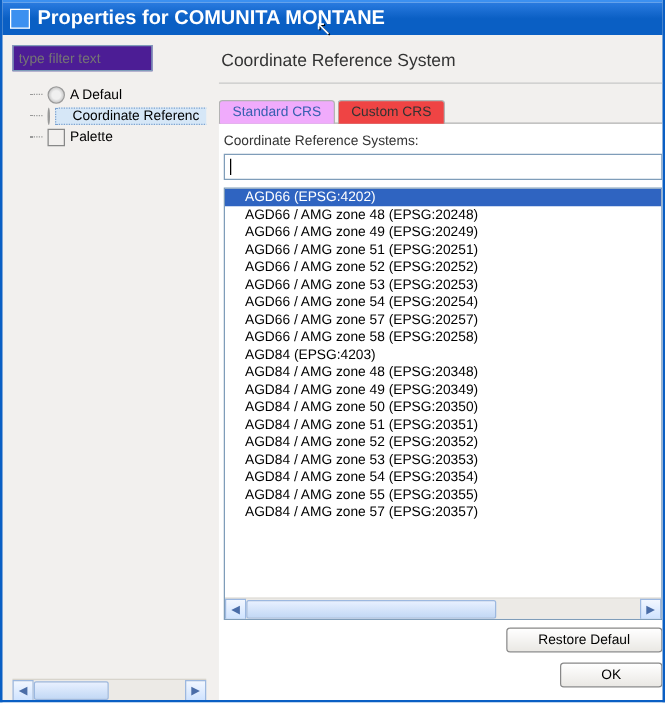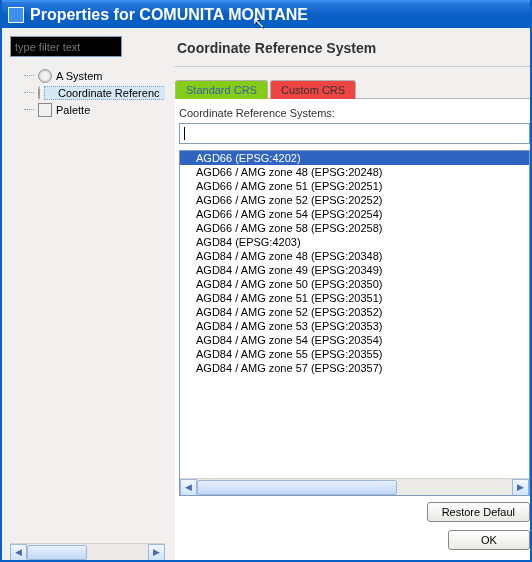--- a/index.html
+++ b/index.html
@@ -53,21 +53,21 @@
     gap: 10px;
     overflow: hidden;
   }
   .left {
     width: 155px;
     display: flex;
     flex-direction: column;
   }
   .filter {
     border: 1px solid #7f9db9;
-    background: #000000;
+    background: #4c1d95;
     padding: 3px 4px;
     color: #888;
     width: 112px;
     height: 21px;
     font-family: inherit;
     font-size: 11px;
   }
   .tree {
     margin-top: 10px;
     flex: 1;
@@ -122,21 +122,21 @@
     border:1px solid #9cb8e0; border-radius:2px; }
 
   .right {
     flex: 1;
     display: flex;
     flex-direction: column;
     overflow: hidden;
   }
   .section-title {
     font-size: 14px;
-    font-weight: bold;
+    font-weight: normal;
     color: #333;
     padding: 4px 0 10px 2px;
     border-bottom: 1px solid #c8c8c8;
     margin-right: 0;
   }
   .tabs {
     display: flex;
     margin-top: 12px;
     border-bottom: 1px solid #b3b3b3;
     position: relative;
@@ -146,21 +146,21 @@
     border: 1px solid #b3b3b3;
     border-bottom: none;
     background: #ef4444;
     margin-right: 2px;
     border-radius: 3px 3px 0 0;
     color: #333;
     position: relative;
     top: 1px;
   }
   .tab.active {
-    background: #84cc16;
+    background: #f0abfc;
     z-index: 2;
     color: #3860b0;
   }
   .tab-body {
     background: #fff;
     border-left: none;
     flex: 1;
     padding: 8px 0 0 4px;
     display: flex;
     flex-direction: column;
@@ -204,21 +204,21 @@
   }
   .footer {
     padding: 6px 0 10px 0;
     display: flex;
     flex-direction: column;
     align-items: flex-end;
   }
   .btn {
     border: 1px solid #888;
     background: linear-gradient(to bottom,#fff,#eae8e4);
-    padding: 3px 14px;
+    padding: 3px 25px;
     border-radius: 3px;
     font-family: inherit;
     font-size: 11px;
     min-width: 72px;
     text-align:center;
   }
   .btn-row { display:flex; gap:6px; margin-top:8px; }
   .restore-row { margin-right: 0; }
 </style>
 </head>
@@ -230,21 +230,21 @@
     <span class="titlebar-title">Properties for COMUNITA MONTANE</span>
   </div>
   <span class="cursor">↖</span>
 
   <div class="body">
     <div class="left">
       <input class="filter" placeholder="type filter text" style="">
       <div class="tree">
         <div class="tree-row">
           <span class="node-icon icon-dot"></span>
-          <span class="node-label">A System</span>
+          <span class="node-label">A Defaul</span>
         </div>
         <div class="tree-row selected">
           <span class="node-icon icon-dot"></span>
           <span class="node-label">Coordinate Referenc</span>
         </div>
         <div class="tree-row">
           <span class="node-icon icon-pal">
             <span style="background:#f33"></span><span style="background:#3f3"></span><span style="background:#33f"></span>
             <span style="background:#ff3"></span><span style="background:#f3f"></span><span style="background:#3ff"></span>
           </span>
@@ -270,23 +270,26 @@
 
       <div class="tab-body">
         <div class="crs-label">Coordinate Reference Systems:</div>
         <div class="crs-input">
           <span class="caret"></span>
         </div>
         <div class="list">
           <div class="list-inner" id="crs-list-inner">
               <div class="list-row selected">AGD66 (EPSG:4202)</div>
               <div class="list-row">AGD66 / AMG zone 48 (EPSG:20248)</div>
+              <div class="list-row">AGD66 / AMG zone 49 (EPSG:20249)</div>
               <div class="list-row">AGD66 / AMG zone 51 (EPSG:20251)</div>
               <div class="list-row">AGD66 / AMG zone 52 (EPSG:20252)</div>
+              <div class="list-row">AGD66 / AMG zone 53 (EPSG:20253)</div>
               <div class="list-row">AGD66 / AMG zone 54 (EPSG:20254)</div>
+              <div class="list-row">AGD66 / AMG zone 57 (EPSG:20257)</div>
               <div class="list-row">AGD66 / AMG zone 58 (EPSG:20258)</div>
               <div class="list-row">AGD84 (EPSG:4203)</div>
               <div class="list-row">AGD84 / AMG zone 48 (EPSG:20348)</div>
               <div class="list-row">AGD84 / AMG zone 49 (EPSG:20349)</div>
               <div class="list-row">AGD84 / AMG zone 50 (EPSG:20350)</div>
               <div class="list-row">AGD84 / AMG zone 51 (EPSG:20351)</div>
               <div class="list-row">AGD84 / AMG zone 52 (EPSG:20352)</div>
               <div class="list-row">AGD84 / AMG zone 53 (EPSG:20353)</div>
               <div class="list-row">AGD84 / AMG zone 54 (EPSG:20354)</div>
               <div class="list-row">AGD84 / AMG zone 55 (EPSG:20355)</div>

